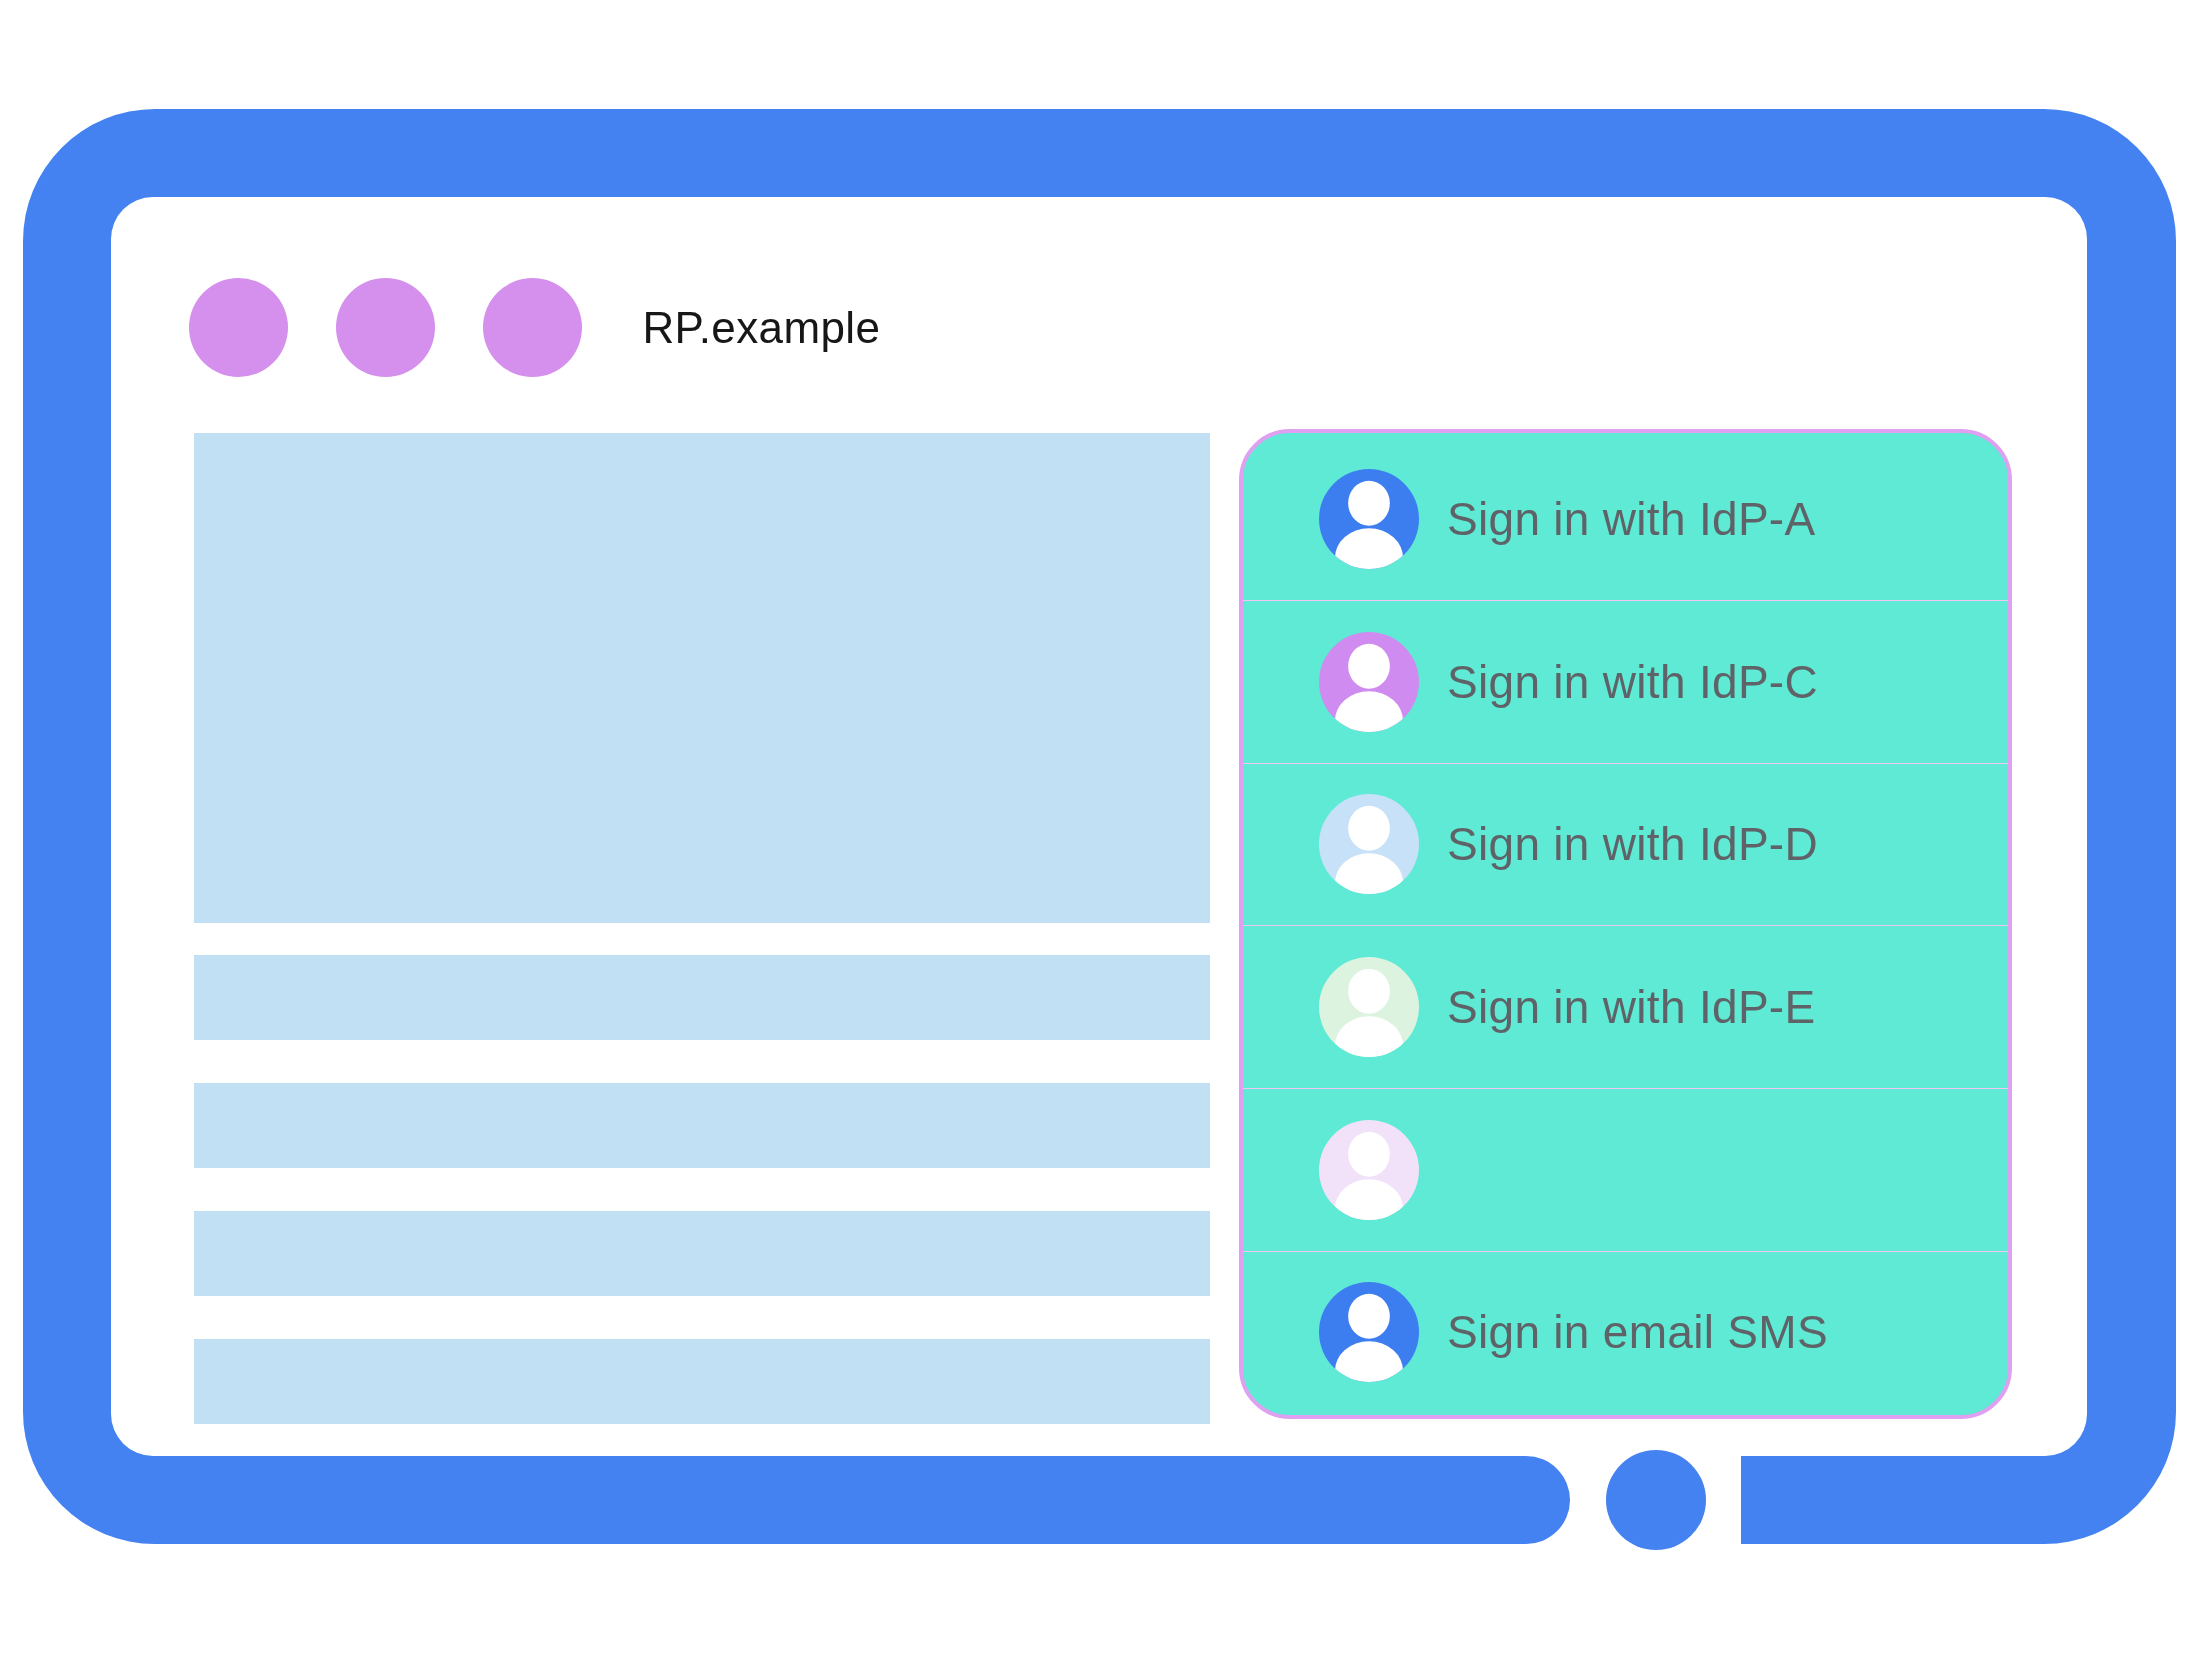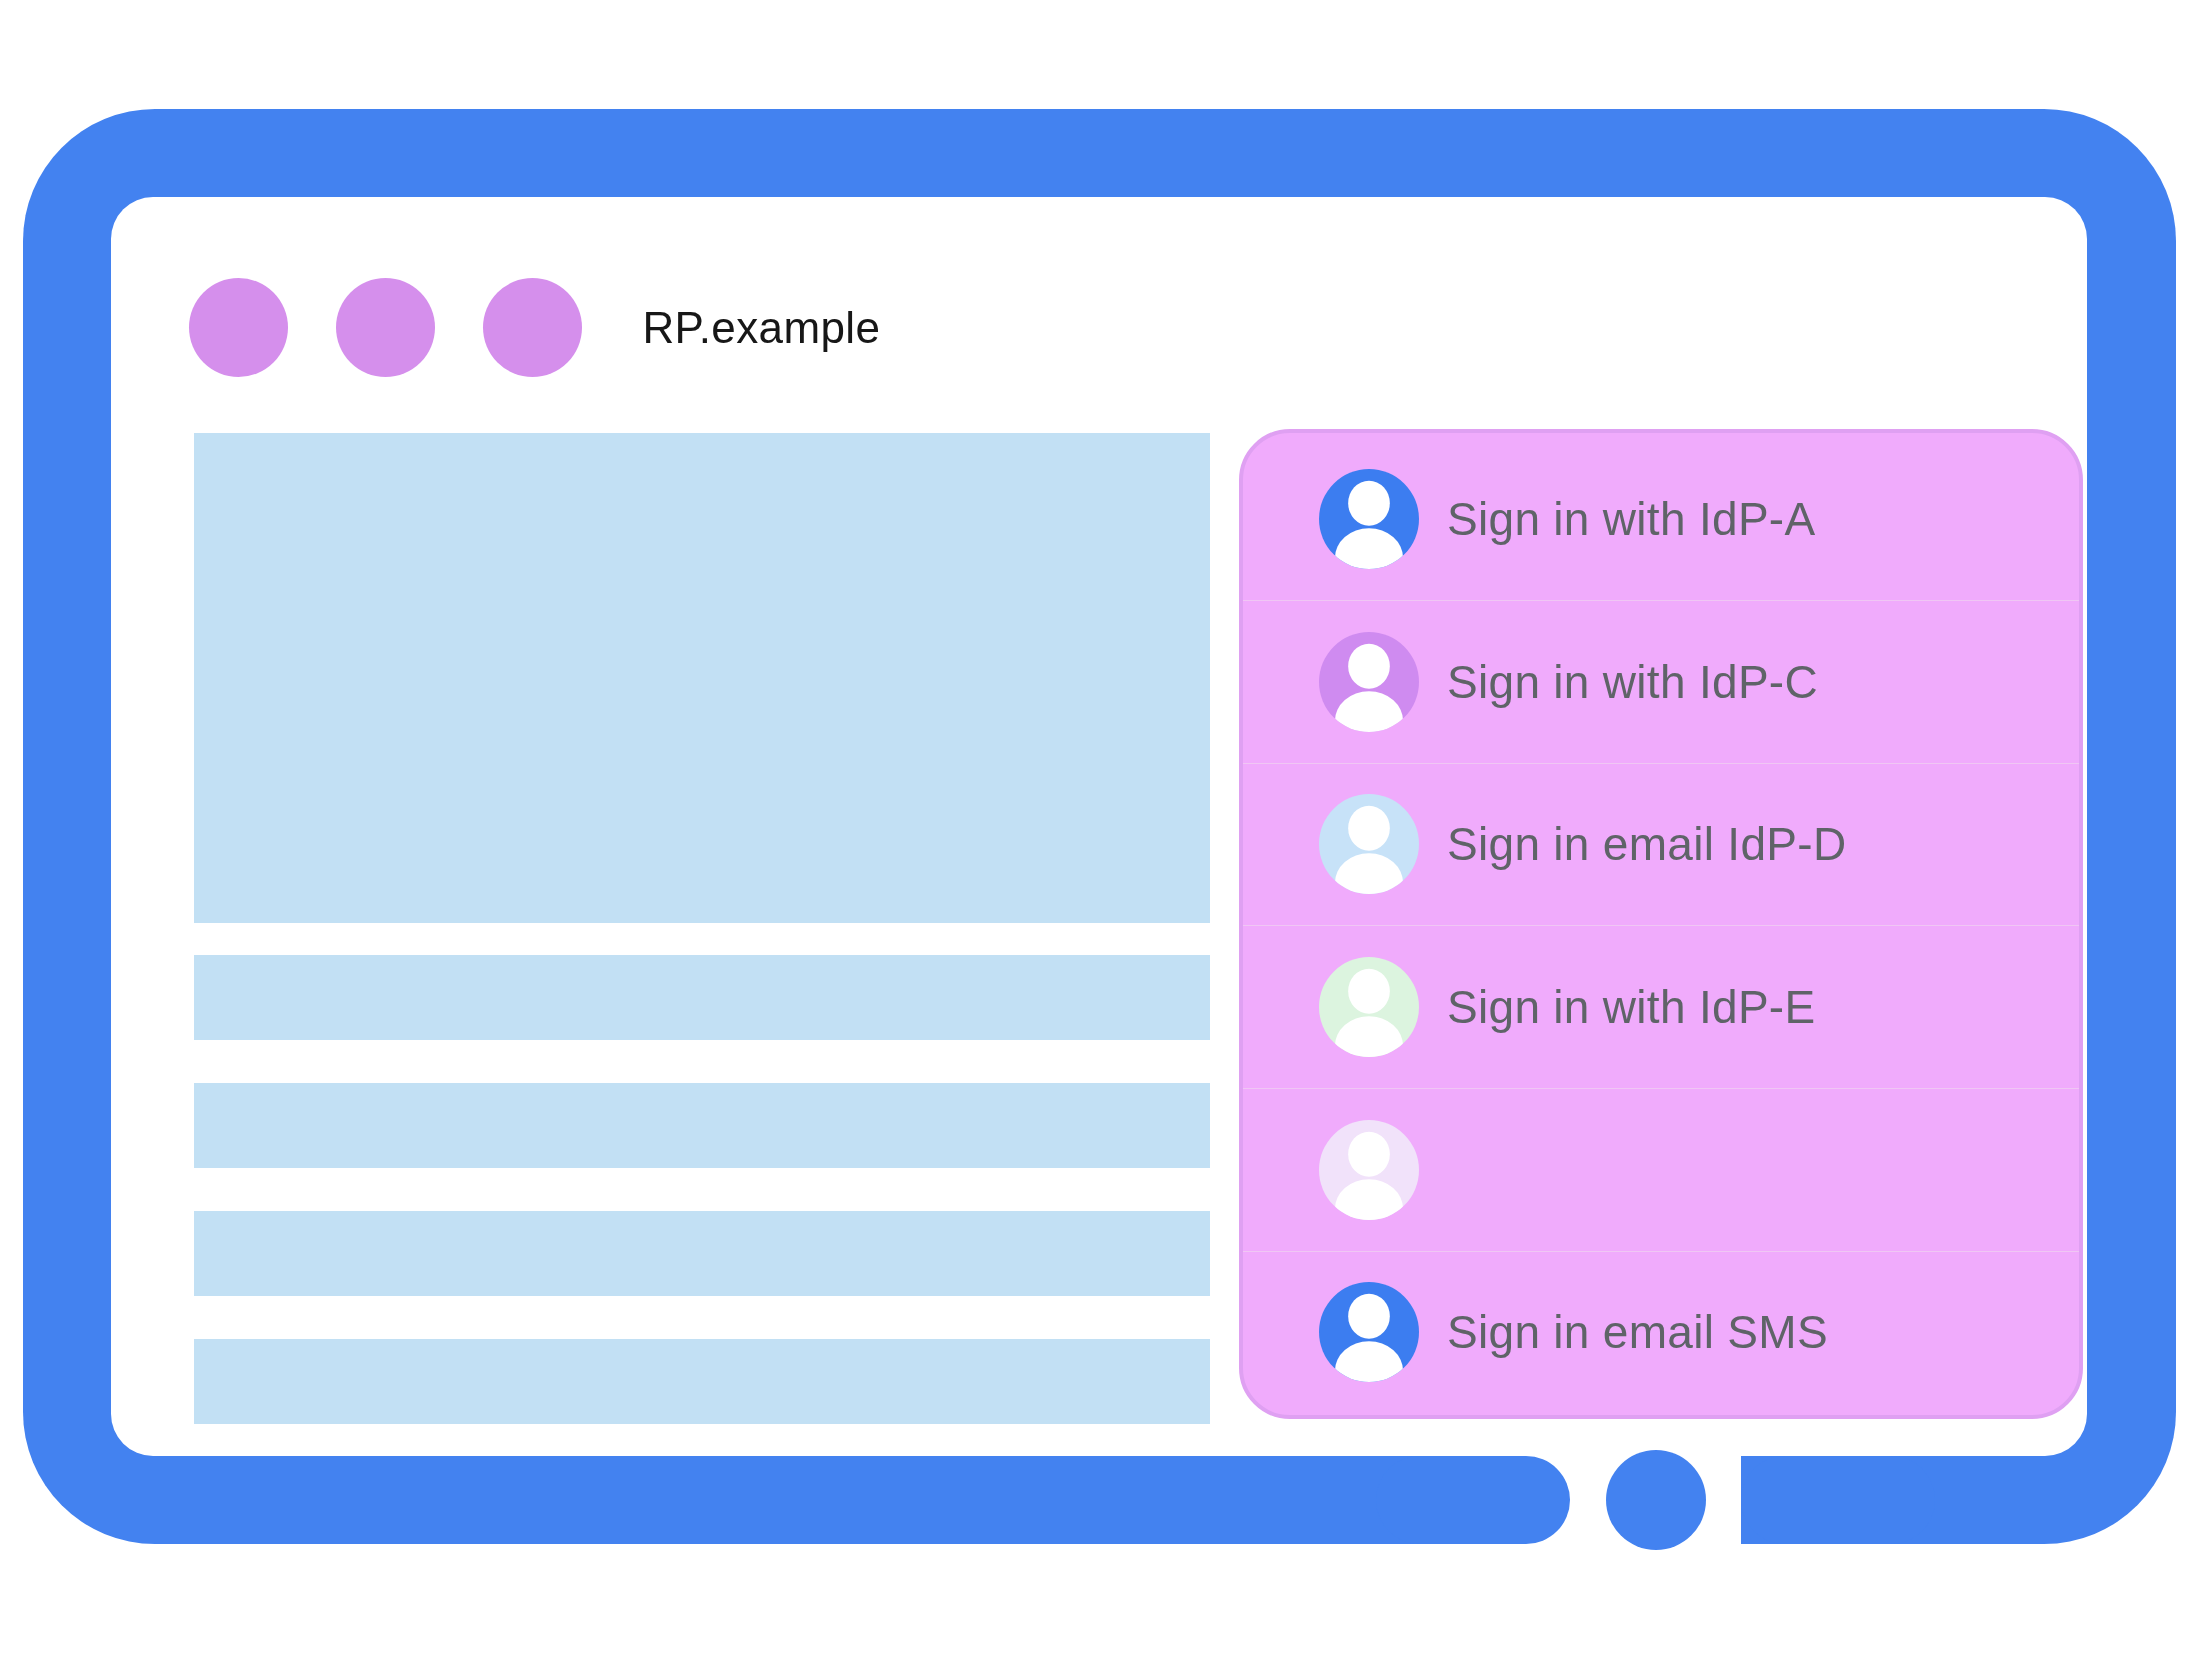--- a/index.html
+++ b/index.html
@@ -93,23 +93,23 @@
   .bar {
     width: 100%; height: 85px;
     margin-bottom: 43px;
     background: var(--content-block-blue, #C2E0F4);
   }
 
   
   .panel {
     position: absolute;
     left: 1239px; top: 429px;
-    width: 844px; height: 990px;
+    width: 773px; height: 990px;
     box-sizing: border-box;
-    background: #f0abfc;
+    background: #5eead4;
     border: 4.4px solid var(--panel-border-purple, #DFA0F2);
     border-radius: 51px;
     display: flex;
     flex-direction: column;
     padding: 5.3px 0 1.8px 0;
     overflow: hidden;
   }
   .signin-row {
     flex: 1 1 0;
     display: flex;
@@ -201,21 +201,21 @@
       <div class="signin-row">
     <span class="avatar">
       <svg viewBox="0 0 120 120" aria-hidden="true">
         <circle class="av-bg" cx="60" cy="60" r="60" fill="#C7E2F8"></circle>
         <g clip-path="url(#avclip)" fill="#ffffff">
           <ellipse cx="60" cy="41" rx="25" ry="27"></ellipse>
           <ellipse cx="60" cy="107" rx="41" ry="36"></ellipse>
         </g>
       </svg>
     </span>
-    <span class="row-label">Sign in email IdP-D</span>
+    <span class="row-label">Sign in with IdP-D</span>
   </div>
       <div class="signin-row">
     <span class="avatar">
       <svg viewBox="0 0 120 120" aria-hidden="true">
         <circle class="av-bg" cx="60" cy="60" r="60" fill="#DCF4DF"></circle>
         <g clip-path="url(#avclip)" fill="#ffffff">
           <ellipse cx="60" cy="41" rx="25" ry="27"></ellipse>
           <ellipse cx="60" cy="107" rx="41" ry="36"></ellipse>
         </g>
       </svg>

